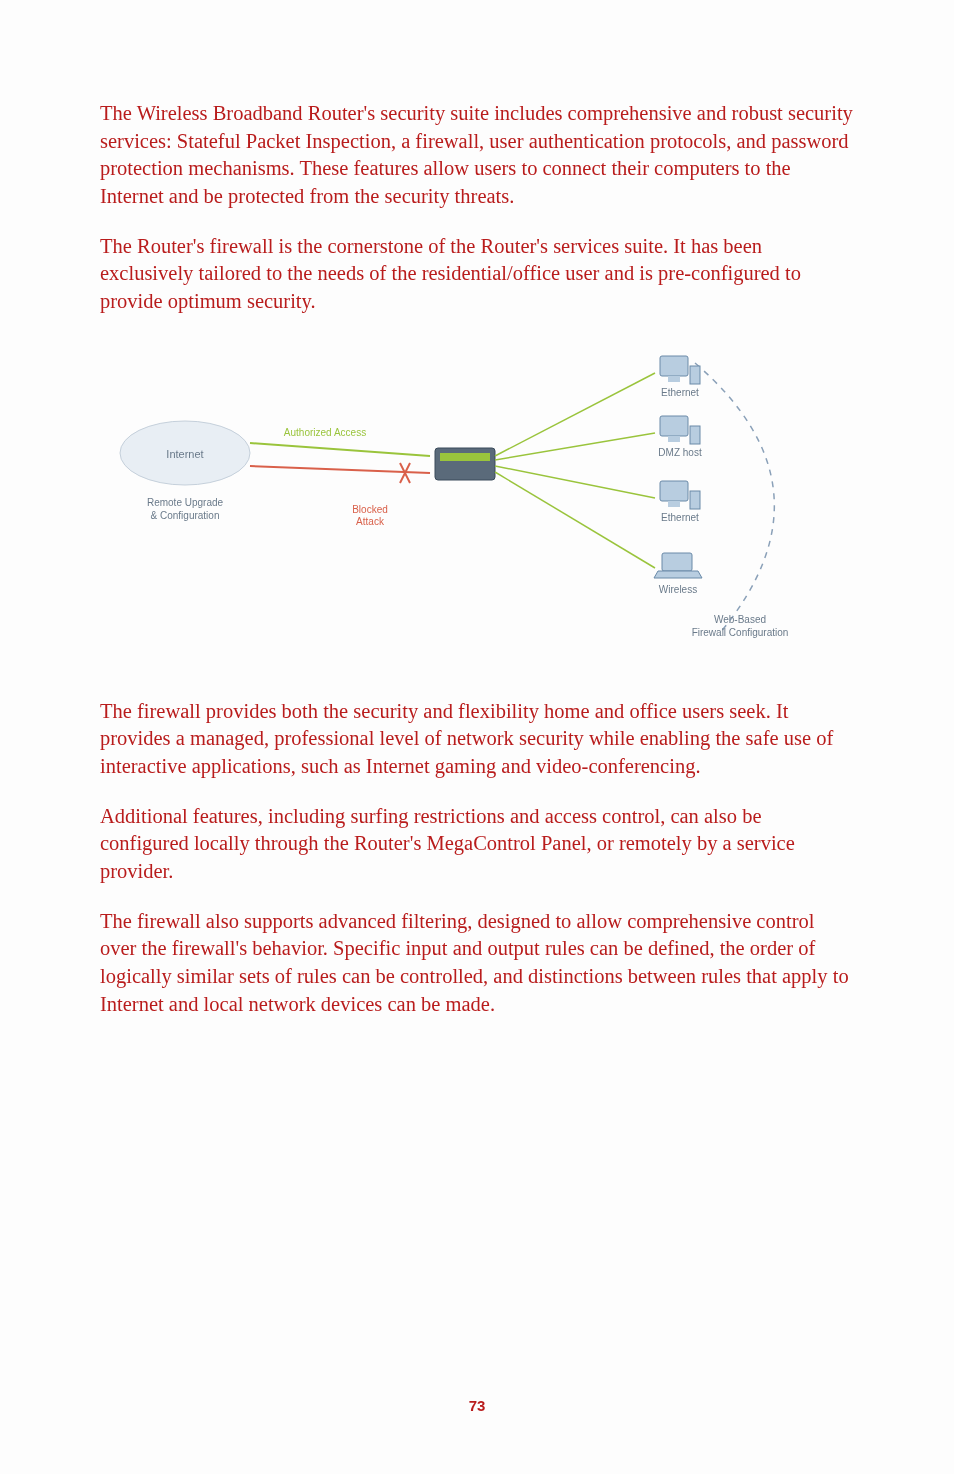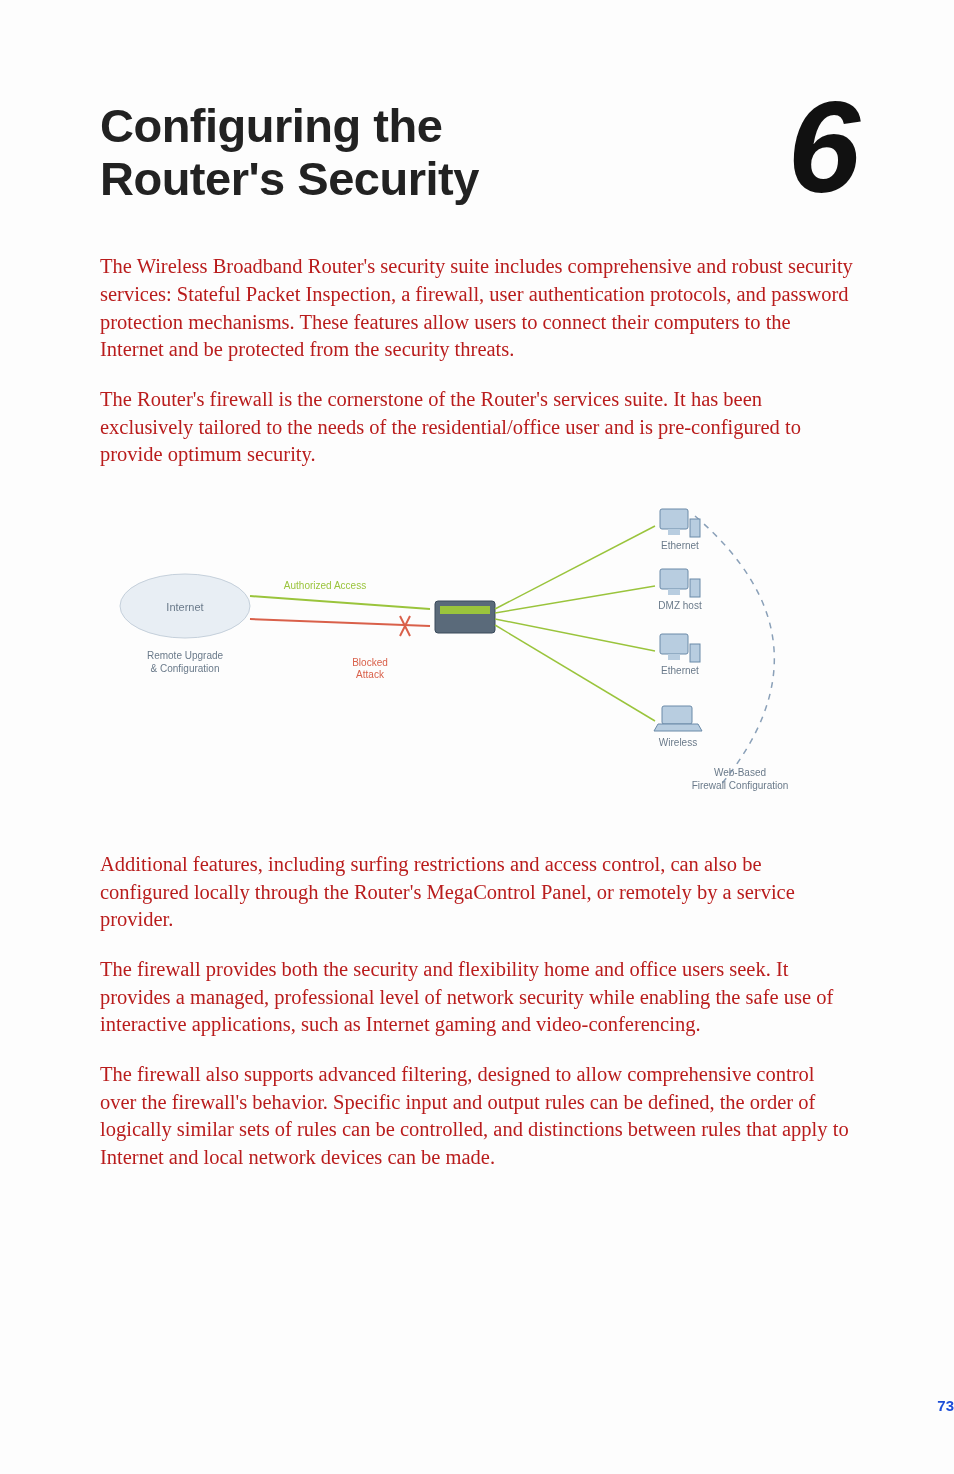--- a/index.html
+++ b/index.html
@@ -53,38 +53,31 @@
   }
   .diagram svg {
     width: 100%;
     height: 100%;
   }
   .page-number {
     position: absolute;
     bottom: 60px;
     left: 0;
     right: 0;
-    text-align: right;
+    text-align: center;
     font-family: Arial, Helvetica, sans-serif;
     font-weight: bold;
     font-size: 15px;
-    color: #1d4ed8;
+    color: #b91c1c;
   }
 </style>
 </head>
 <body>
 
 <div class="page">
-  <div class="chapter-header">
-    <div class="chapter-title">
-      <span>Configuring the</span><br>
-      <span>Router's Security</span>
-    </div>
-    <div class="chapter-number">6</div>
-  </div>
 
   <p class="body-text">The Wireless Broadband Router's security suite includes comprehensive and robust security services: Stateful Packet Inspection, a firewall, user authentication protocols, and password protection mechanisms. These features allow users to connect their computers to the Internet and be protected from the security threats.</p>
   <p class="body-text">The Router's firewall is the cornerstone of the Router's services suite. It has been exclusively tailored to the needs of the residential/office user and is pre-configured to provide optimum security.</p>
 
   <div class="diagram">
     <svg viewBox="0 0 754 330">
 
       <path d="M 595 25 Q 740 150 620 295" stroke="#8aa0b8" stroke-width="1.5" stroke-dasharray="6,6" fill="none"></path>
 
       <ellipse cx="85" cy="115" rx="65" ry="32" fill="#e8eef4" stroke="#c5d0db" stroke-width="1"></ellipse>
@@ -126,18 +119,18 @@
 
       <rect x="562" y="215" width="30" height="18" rx="2" fill="#b8cde0" stroke="#6a8aa8"></rect>
       <path d="M 558 233 L 598 233 L 602 240 L 554 240 Z" fill="#b8cde0" stroke="#6a8aa8"></path>
       <text x="578" y="255" text-anchor="middle" font-size="10" fill="#6a7a8a" font-family="Arial">Wireless</text>
 
       <text x="640" y="285" text-anchor="middle" font-size="10" fill="#6a7a8a" font-family="Arial">Web-Based</text>
       <text x="640" y="298" text-anchor="middle" font-size="10" fill="#6a7a8a" font-family="Arial">Firewall Configuration</text>
     </svg>
   </div>
 
+  <p class="body-text">The firewall provides both the security and flexibility home and office users seek. It provides a managed, professional level of network security while enabling the safe use of interactive applications, such as Internet gaming and video-conferencing.</p>
   <p class="body-text">Additional features, including surfing restrictions and access control, can also be configured locally through the Router's MegaControl Panel, or remotely by a service provider.</p>
-  <p class="body-text">The firewall provides both the security and flexibility home and office users seek. It provides a managed, professional level of network security while enabling the safe use of interactive applications, such as Internet gaming and video-conferencing.</p>
   <p class="body-text">The firewall also supports advanced filtering, designed to allow comprehensive control over the firewall's behavior. Specific input and output rules can be defined, the order of logically similar sets of rules can be controlled, and distinctions between rules that apply to Internet and local network devices can be made.</p>
 </div>
 
 <div class="page-number">73</div>
 
 </body></html>

